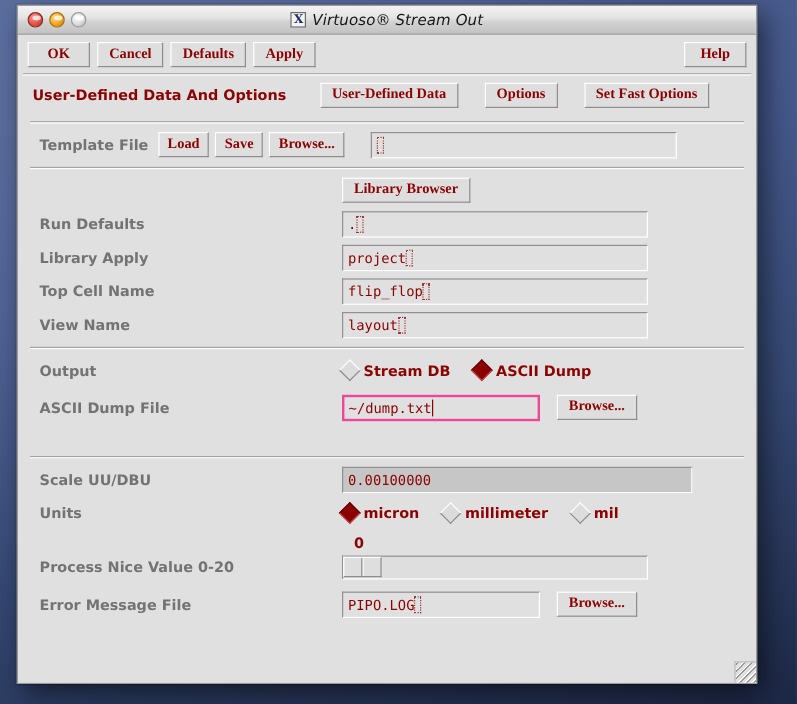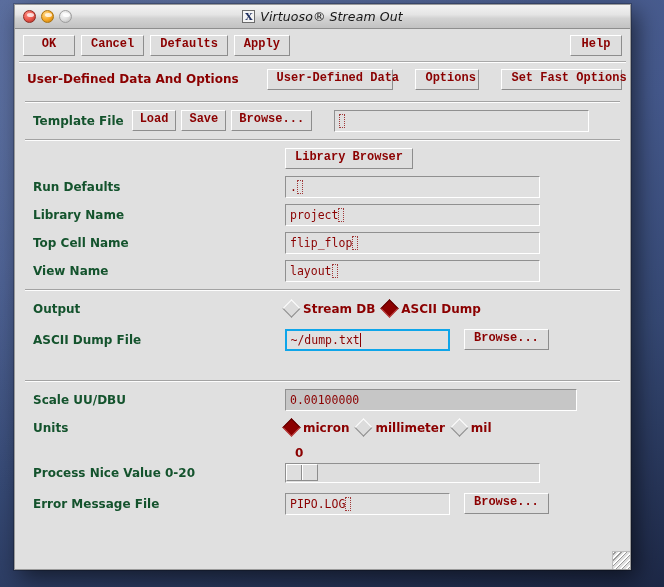--- a/index.html
+++ b/index.html
@@ -115,21 +115,21 @@
   }
 
   
   .mbtn {
     background: #dedede;
     border-top: 1.5px solid #ffffff;
     border-left: 1.5px solid #ffffff;
     border-right: 1.5px solid #8d8d8d;
     border-bottom: 1.5px solid #8d8d8d;
     color: #8b0000;
-    font-family: Liberation Mono, monospace;
+    font-family: Liberation Serif, serif;
     font-size: 12px;
     font-weight: bold;
     padding: 2px 9px 3px 9px;
     cursor: pointer;
     box-sizing: border-box;
     line-height: 1.15;
     white-space: nowrap;
   }
 
   
@@ -175,21 +175,21 @@
   }
 
   
   .row {
     display: flex;
     align-items: center;
     padding: 3px 10px 3px 18px;
     min-height: 22px;
   }
   .lbl {
-    color: #14532d;
+    color: #737373;
     font-size: 12px;
     font-weight: bold;
     font-family: "DejaVu Sans", sans-serif;
     white-space: nowrap;
   }
   .lbl.w1 { width: 252px; flex: 0 0 252px; }
 
   
   .tfield {
     background: #e0e0e0;
@@ -202,21 +202,21 @@
     align-items: center;
     padding: 0 4px;
     box-sizing: border-box;
     font-family: "DejaVu Sans Mono", monospace;
     font-size: 11.5px;
     color: #8b0000;
     overflow: hidden;
     cursor: text;
   }
   .tfield.focused {
-    border: 2px solid #0ea5e9;
+    border: 2px solid #ec4899;
     padding: 0 3.5px;
   }
   .tfield.readonly {
     background: #c6c6c6;
     cursor: default;
   }
   .caret {
     display: inline-block;
     width: 6px;
     height: 14px;
@@ -236,21 +236,21 @@
   }
 
   
   .f-template { width: 255px; }
   .f-wide     { width: 255px; }
   .f-dump     { width: 165px; }
   .f-err      { width: 165px; }
   .f-scale    { width: 292px; }
 
   
-  .radiogrp { display: flex; align-items: center; gap: 8px; }
+  .radiogrp { display: flex; align-items: center; gap: 20px; }
   .radio {
     display: flex;
     align-items: center;
     gap: 5px;
     cursor: pointer;
     white-space: nowrap;
   }
   .diamond {
     width: 13px; height: 13px;
     transform: rotate(45deg);
@@ -402,21 +402,21 @@
 
     <div class="row">
       <span class="lbl w1">Run Defaults</span>
       <div class="tfield f-wide">
         <span>.</span>
           <span class="caret"></span>
       </div>
     </div>
 
     <div class="row">
-      <span class="lbl w1">Library Name</span>
+      <span class="lbl w1">Library Apply</span>
       <div class="tfield f-wide">
         <span>project</span>
           <span class="caret"></span>
       </div>
     </div>
 
     <div class="row">
       <span class="lbl w1">Top Cell Name</span>
       <div class="tfield f-wide">
         <span>flip_flop</span>

